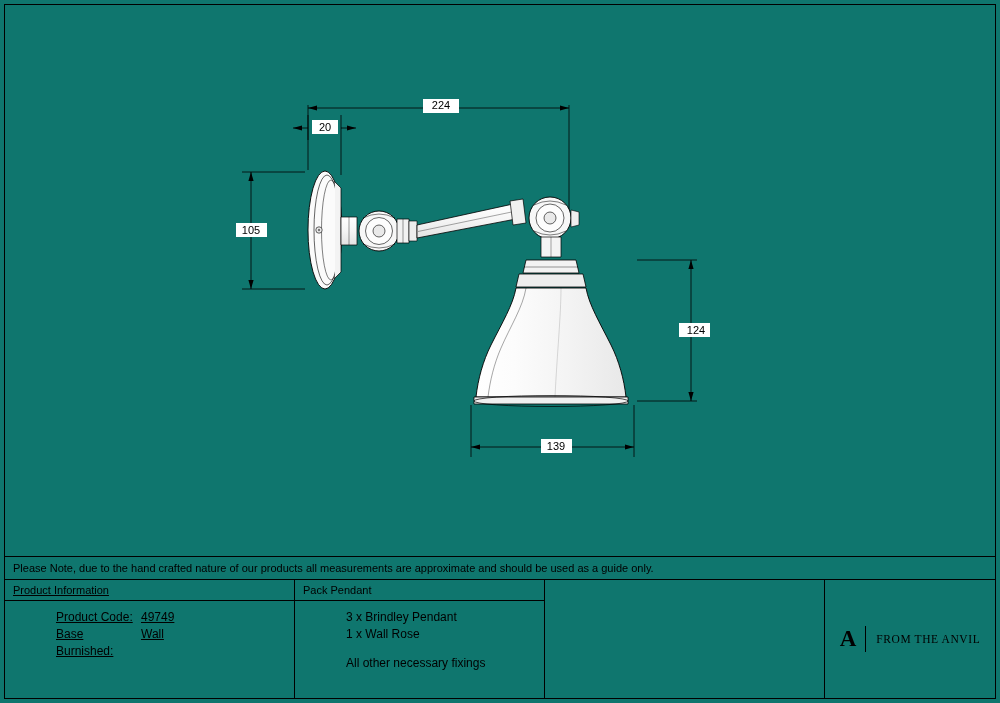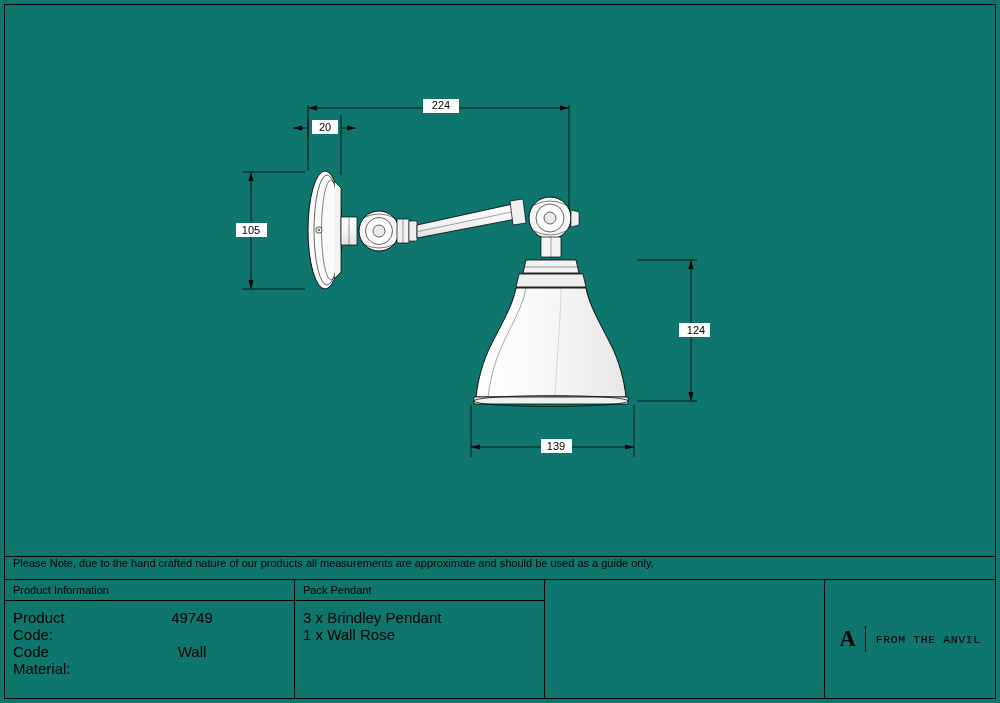--- a/index.html
+++ b/index.html
@@ -47,63 +47,65 @@
   .note-bar {
     position: absolute;
     left: 5px;
     top: 556px;
     width: 990px;
     height: 24px;
     border-top: 1px solid #000000;
     border-bottom: 1px solid #000000;
     box-sizing: border-box;
     display: flex;
+    align-items: center;
     padding-left: 8px;
     font-size: 11px;
   }
   
   .info-table {
     position: absolute;
     left: 5px;
     top: 580px;
     width: 990px;
     height: 118px;
     display: flex;
     box-sizing: border-box;
   }
   .col {
     box-sizing: border-box;
     border-right: 1px solid #000000;
     height: 100%;
     position: relative;
   }
   .col.last { border-right: none; }
-  .col-product { width: 290px; }
+  .col-product { width: 290px; text-decoration: underline; }
   .col-pack { width: 250px; }
   .col-blank { width: 280px; }
   .col-logo { width: 170px; }
   .col-header {
     height: 21px;
     border-bottom: 1px solid #000000;
     box-sizing: border-box;
     display: flex;
     align-items: center;
     padding-left: 8px;
     font-size: 11px;
   }
   .col-body {
     padding: 8px 8px 0 8px;
-    font-size: 15px;
+    font-size: 12px;
+    margin-left: 43px;
   }
   .prod-row {
     display: flex;
     line-height: 17px;
   }
   .prod-label { width: 85px; }
-  .prod-value { flex: 1; text-align: center; }
+  .prod-value { flex: 1; }
   .pack-row { line-height: 17px; }
   .pack-gap { height: 12px; }
   
   .logo-wrap {
     position: absolute;
     left: 0; top: 0;
     width: 100%; height: 100%;
     display: flex;
     align-items: center;
     justify-content: center;
@@ -115,21 +117,21 @@
     letter-spacing: -1px;
     margin-right: 10px;
   }
   .logo-div {
     width: 1px;
     height: 26px;
     background: #000000;
     margin-right: 10px;
   }
   .logo-text {
-    font-family: Liberation Mono, monospace;
+    font-family: Liberation Serif, serif;
     font-size: 11.5px;
     letter-spacing: 0.6px;
   }
 </style>
 </head>
 <body>
 
 <div id="page">
   <div class="frame"></div>
 
@@ -259,32 +261,33 @@
   <div class="info-table">
 
     <div class="col col-product">
       <div class="col-header">Product Information</div>
       <div class="col-body">
         <div class="prod-row">
           <div class="prod-label">Product Code:</div>
           <div class="prod-value">49749</div>
         </div>
         <div class="prod-row">
-          <div class="prod-label">Code Material:</div>
+          <div class="prod-label">Base Burnished:</div>
           <div class="prod-value">Wall</div>
         </div>
       </div>
     </div>
 
     <div class="col col-pack">
       <div class="col-header">Pack Pendant</div>
       <div class="col-body">
         <div class="pack-row">3 x Brindley Pendant</div>
         <div class="pack-row">1 x Wall Rose</div>
         <div class="pack-gap"></div>
+        <div class="pack-row">All other necessary fixings</div>
       </div>
     </div>
 
     <div class="col col-blank"></div>
 
     <div class="col col-logo last">
       <div class="logo-wrap">
         <div class="logo-mark">A</div>
         <div class="logo-div"></div>
         <div class="logo-text">FROM THE ANVIL</div>

